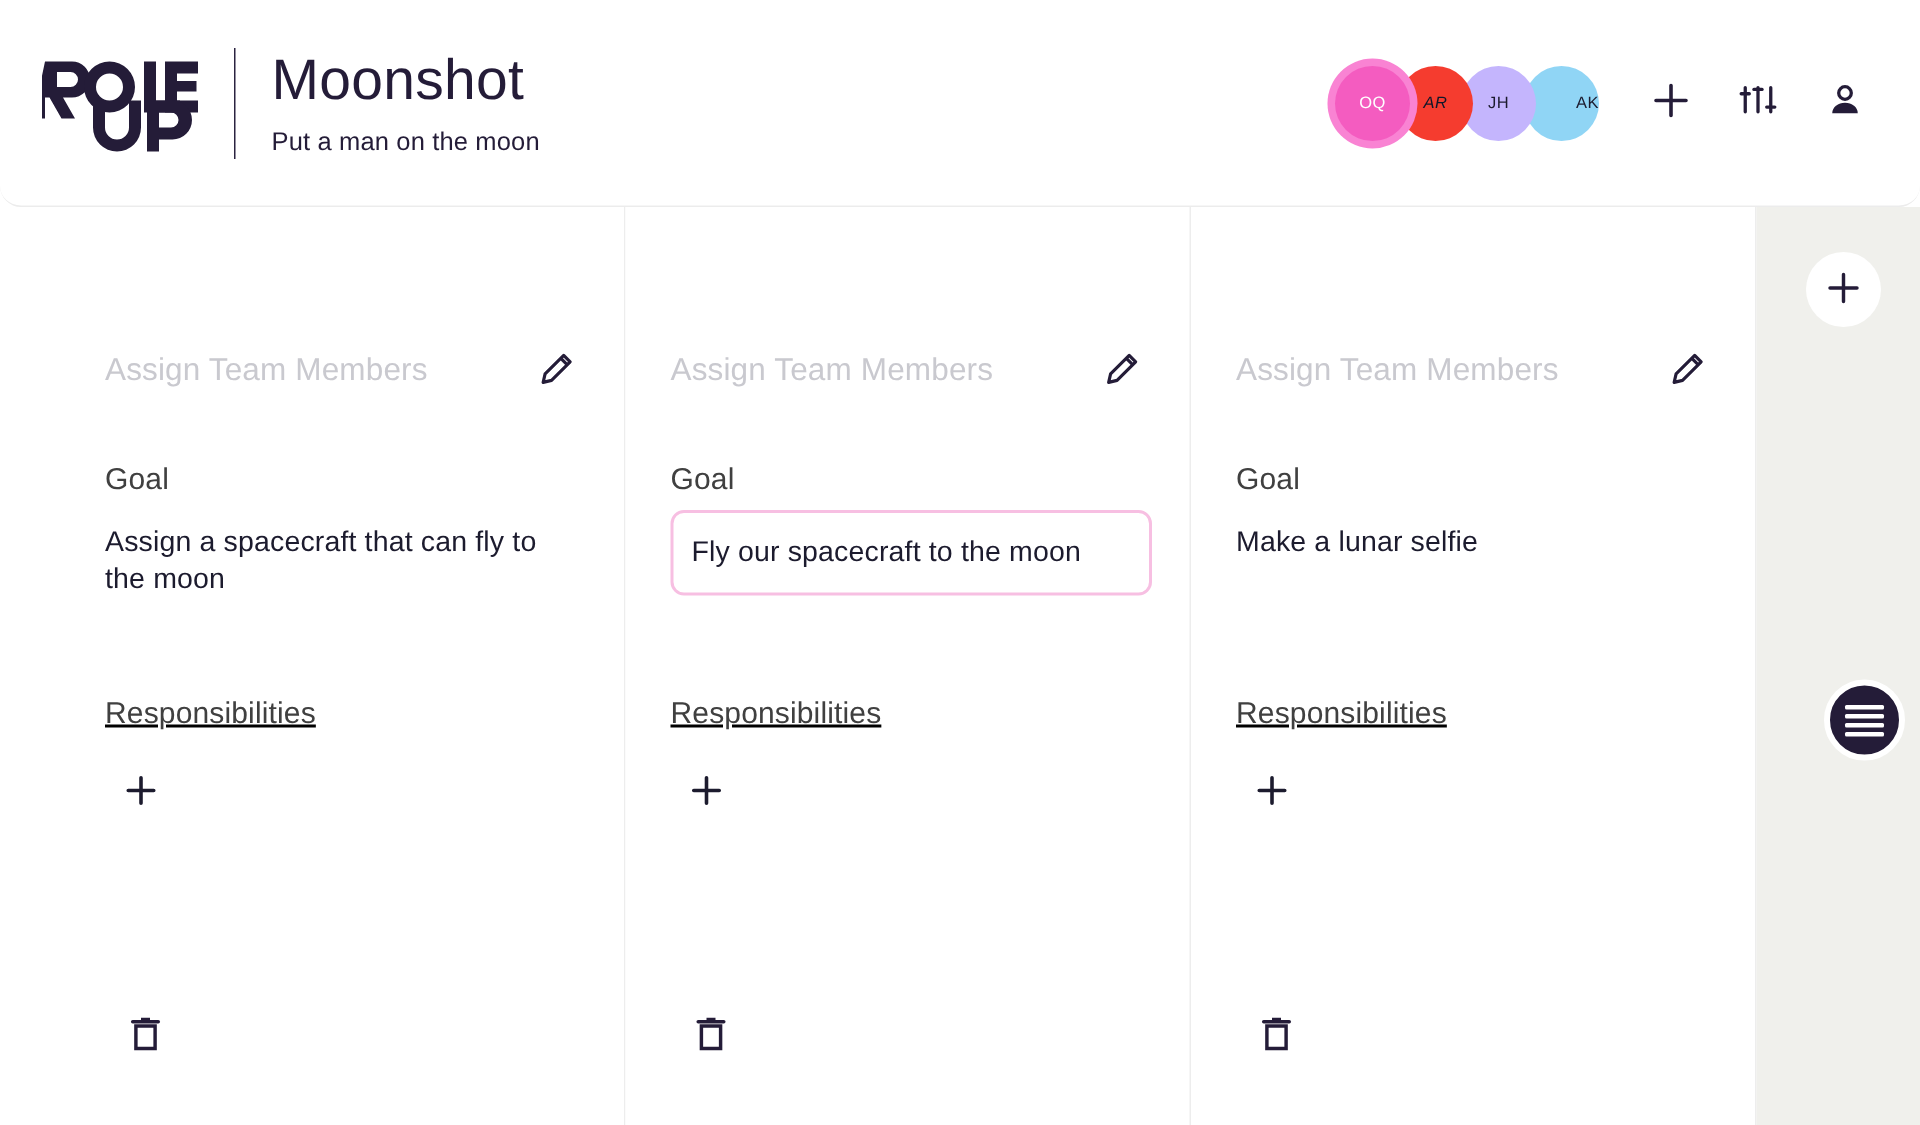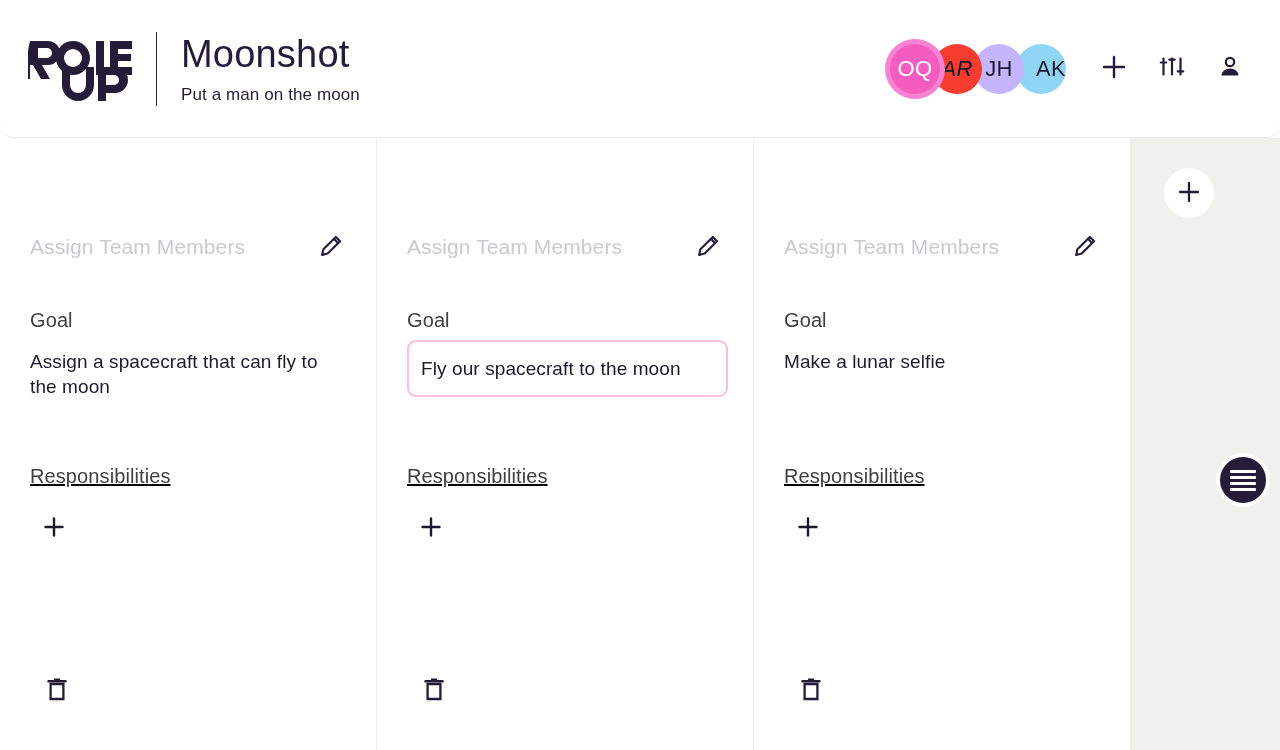--- a/index.html
+++ b/index.html
@@ -83,21 +83,21 @@
 
   .avatars { display: flex; align-items: center; position: relative; }
 
   .avatar {
     width: 50px;
     height: 50px;
     border-radius: 50%;
     display: flex;
     align-items: center;
     justify-content: center;
-    font-size: 22px;
+    font-size: 11px;
     font-weight: 400;
     letter-spacing: 0.3px;
     margin-right: -8px;
     position: relative;
   }
   .avatar.av0 { z-index: 5; }
   .avatar.av1 { z-index: 4; }
   .avatar.av2 { z-index: 3; }
   .avatar.av3 { z-index: 2; margin-right: 0; }
 
@@ -118,20 +118,21 @@
     cursor: pointer;
   }
   .hdr-icon-btn:first-of-type { margin-left: 26px; }
 
   
   .board {
     flex: 1 1 auto;
     display: flex;
     min-height: 0;
     background: #ffffff;
+    padding-left: 40px;
   }
 
   .column {
     width: 377px;
     flex: 0 0 377px;
     background: #ffffff;
     border-right: 1px solid #ededed;
     position: relative;
     padding: 0 30px;
     display: flex;

